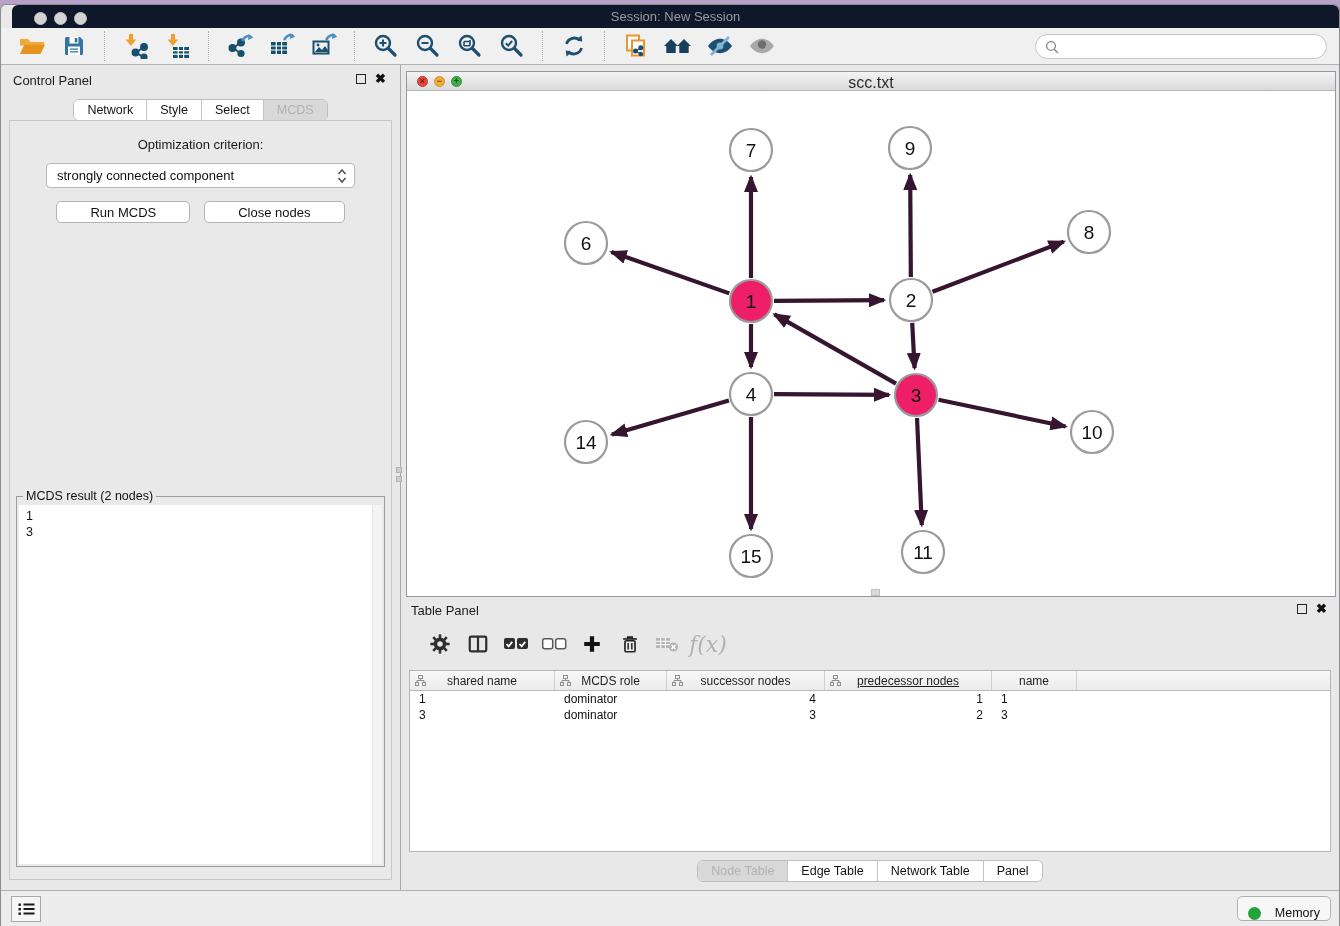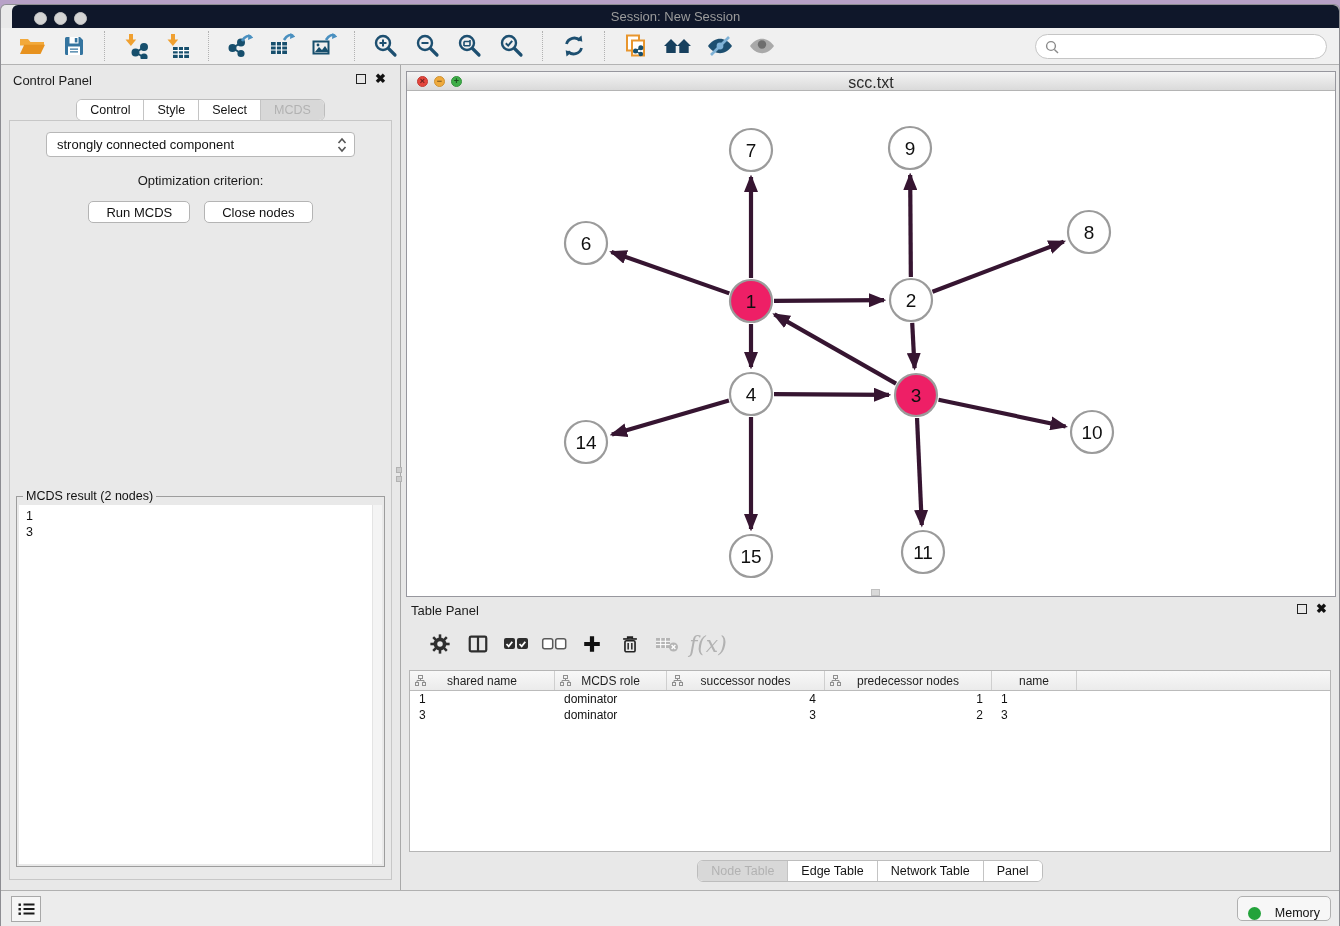--- a/index.html
+++ b/index.html
@@ -38,21 +38,21 @@
   
   #ctl-head{position:absolute;top:8px;left:12px}
   #ctl-tabs-row{position:absolute;top:34px;left:0;right:0;text-align:center}
   #ctl-content{position:absolute;left:8px;right:8px;top:55px;bottom:10px;border:1px solid #c7c7c7;background:#e9e9e9}
   #opt-label{margin-top:16px;text-align:center;font-size:13px;color:#1a1a1a}
   #criterion-select{margin:11px 36px 0 36px;height:23px;background:#fff;border:1px solid #b7b7b7;border-radius:4px;
        display:flex;align-items:center;padding:0 6px 0 10px;font-size:13px;color:#111}
   #criterion-select .sel-txt{flex:1}
   .btn-row{margin-top:13px;display:flex;justify-content:center;gap:14px}
   .mac-btn{height:22px;background:#fff;border:1px solid #b4b4b4;border-radius:5px;font-size:13px;color:#111;
-           display:flex;align-items:center;padding:0 17px;box-sizing:border-box}
+           display:flex;align-items:center;padding:0 33px;box-sizing:border-box}
   #result-group{position:absolute;left:6px;right:6px;top:375px;bottom:12px;border:1px solid #9d9d9d}
   #result-legend{position:absolute;top:-8px;left:6px;background:#e9e9e9;padding:0 3px;font-size:12.5px;color:#111}
   #result-inner{position:absolute;left:2px;right:2px;top:8px;bottom:2px;background:#fff;overflow:hidden}
   #result-lines{padding:3px 7px;font-size:12.5px;color:#111;line-height:16px}
   #result-scroll{position:absolute;right:0;top:0;bottom:0;width:9px;background:#f4f4f4;border-left:1px solid #e4e4e4}
   #splitter-dots{position:absolute;left:-5px;top:402px;width:8px;height:18px;z-index:5}
   #splitter-dots div{width:6px;height:6px;background:#cdcdcd;border:1px solid #b2b2b2;margin-bottom:3px;box-sizing:border-box}
   
   #net-frame{position:absolute;left:5px;right:3px;top:6px;height:526px;border:1px solid #97979e;background:#fff;box-sizing:border-box}
   #net-titlebar{position:absolute;top:0;left:0;right:0;height:19px;background:linear-gradient(#f4f4f4,#dadada);
@@ -243,34 +243,34 @@
 
   <div id="main">
 
     <div id="control-panel">
       <div id="ctl-head" class="panel-head-label">Control Panel</div>
       <div class="panel-icons" style="top:9px;right:14px">
         <div class="float-box"></div>
         <div class="close-x">✖</div>
       </div>
       <div id="ctl-tabs-row"><div class="seg" id="ctl-tabs">
-            <div class="seg-tab">Control</div>
+            <div class="seg-tab">Network</div>
             <div class="seg-tab">Style</div>
             <div class="seg-tab">Select</div>
             <div class="seg-tab sel">MCDS</div>
           </div></div>
       <div id="ctl-content">
+        <div id="opt-label">Optimization criterion:</div>
         <div id="criterion-select">
           <span class="sel-txt">strongly connected component</span>
           <svg width="12" height="16" viewBox="0 0 12 16">
             <path d="M2.5 6l3.5-4 3.5 4" fill="none" stroke="#555" stroke-width="1.6"></path>
             <path d="M2.5 10l3.5 4 3.5-4" fill="none" stroke="#555" stroke-width="1.6"></path>
           </svg>
         </div>
-        <div id="opt-label">Optimization criterion:</div>
         <div class="btn-row">
           <div class="mac-btn">Run MCDS</div>
           <div class="mac-btn">Close nodes</div>
         </div>
         <div id="result-group">
           <div id="result-legend">MCDS result (2 nodes)</div>
           <div id="result-inner">
             <div id="result-lines">
                 <div>1</div>
                 <div>3</div>
@@ -465,21 +465,21 @@
                 <svg class="hicon" width="11" height="11" viewBox="0 0 11 11">
                   <g fill="none" stroke="#8f8f8f">
                     <rect x="3.5" y="0.5" width="4" height="3"></rect>
                     <rect x="0.5" y="7.5" width="3" height="3"></rect>
                     <rect x="7.5" y="7.5" width="3" height="3"></rect>
                     <path d="M5.5 3.5v2M2 5.5h7M2 5.5v2M9 5.5v2"></path>
                   </g>
                 </svg>
                 <span>successor nodes</span>
               </div>
-              <div class="th" style="width: 167px;">
+              <div class="th" style="width: 167px; text-decoration: underline;">
                 <svg class="hicon" width="11" height="11" viewBox="0 0 11 11">
                   <g fill="none" stroke="#8f8f8f">
                     <rect x="3.5" y="0.5" width="4" height="3"></rect>
                     <rect x="0.5" y="7.5" width="3" height="3"></rect>
                     <rect x="7.5" y="7.5" width="3" height="3"></rect>
                     <path d="M5.5 3.5v2M2 5.5h7M2 5.5v2M9 5.5v2"></path>
                   </g>
                 </svg>
                 <span>predecessor nodes</span>
               </div>

